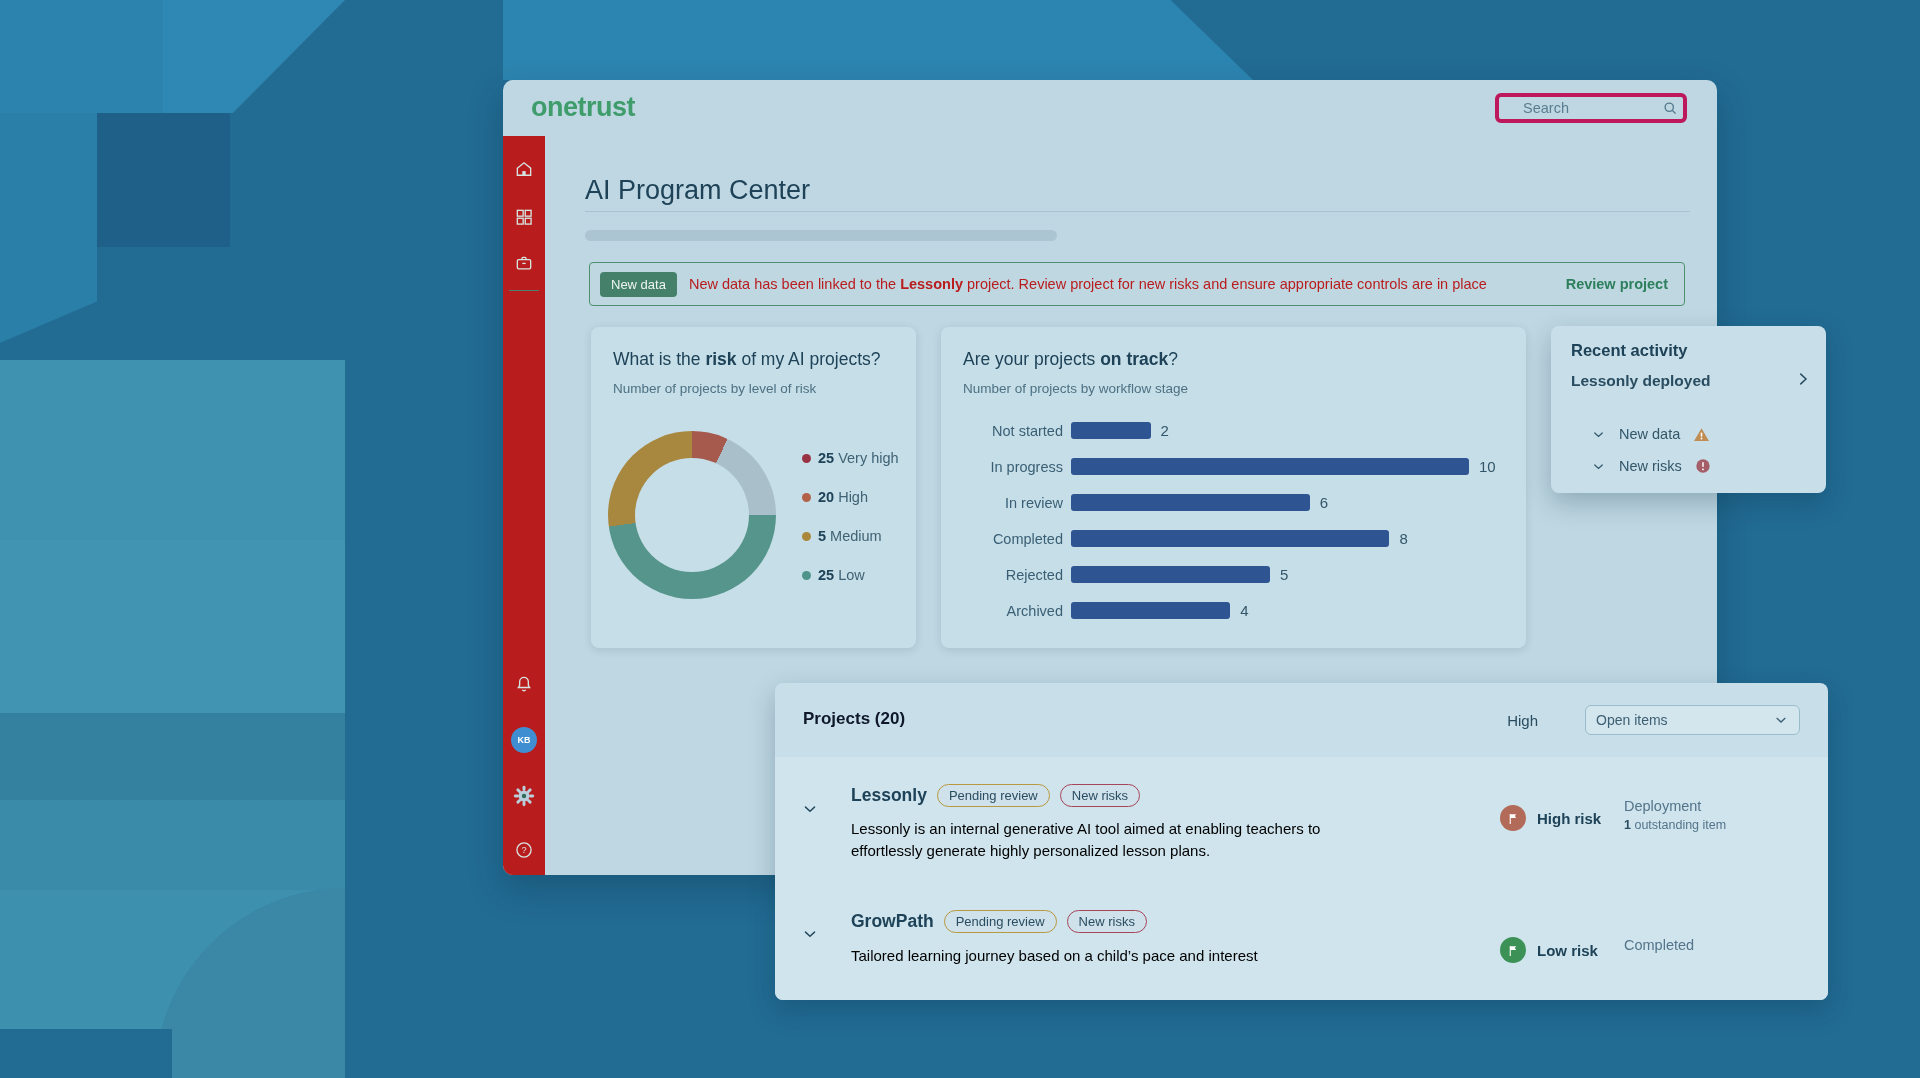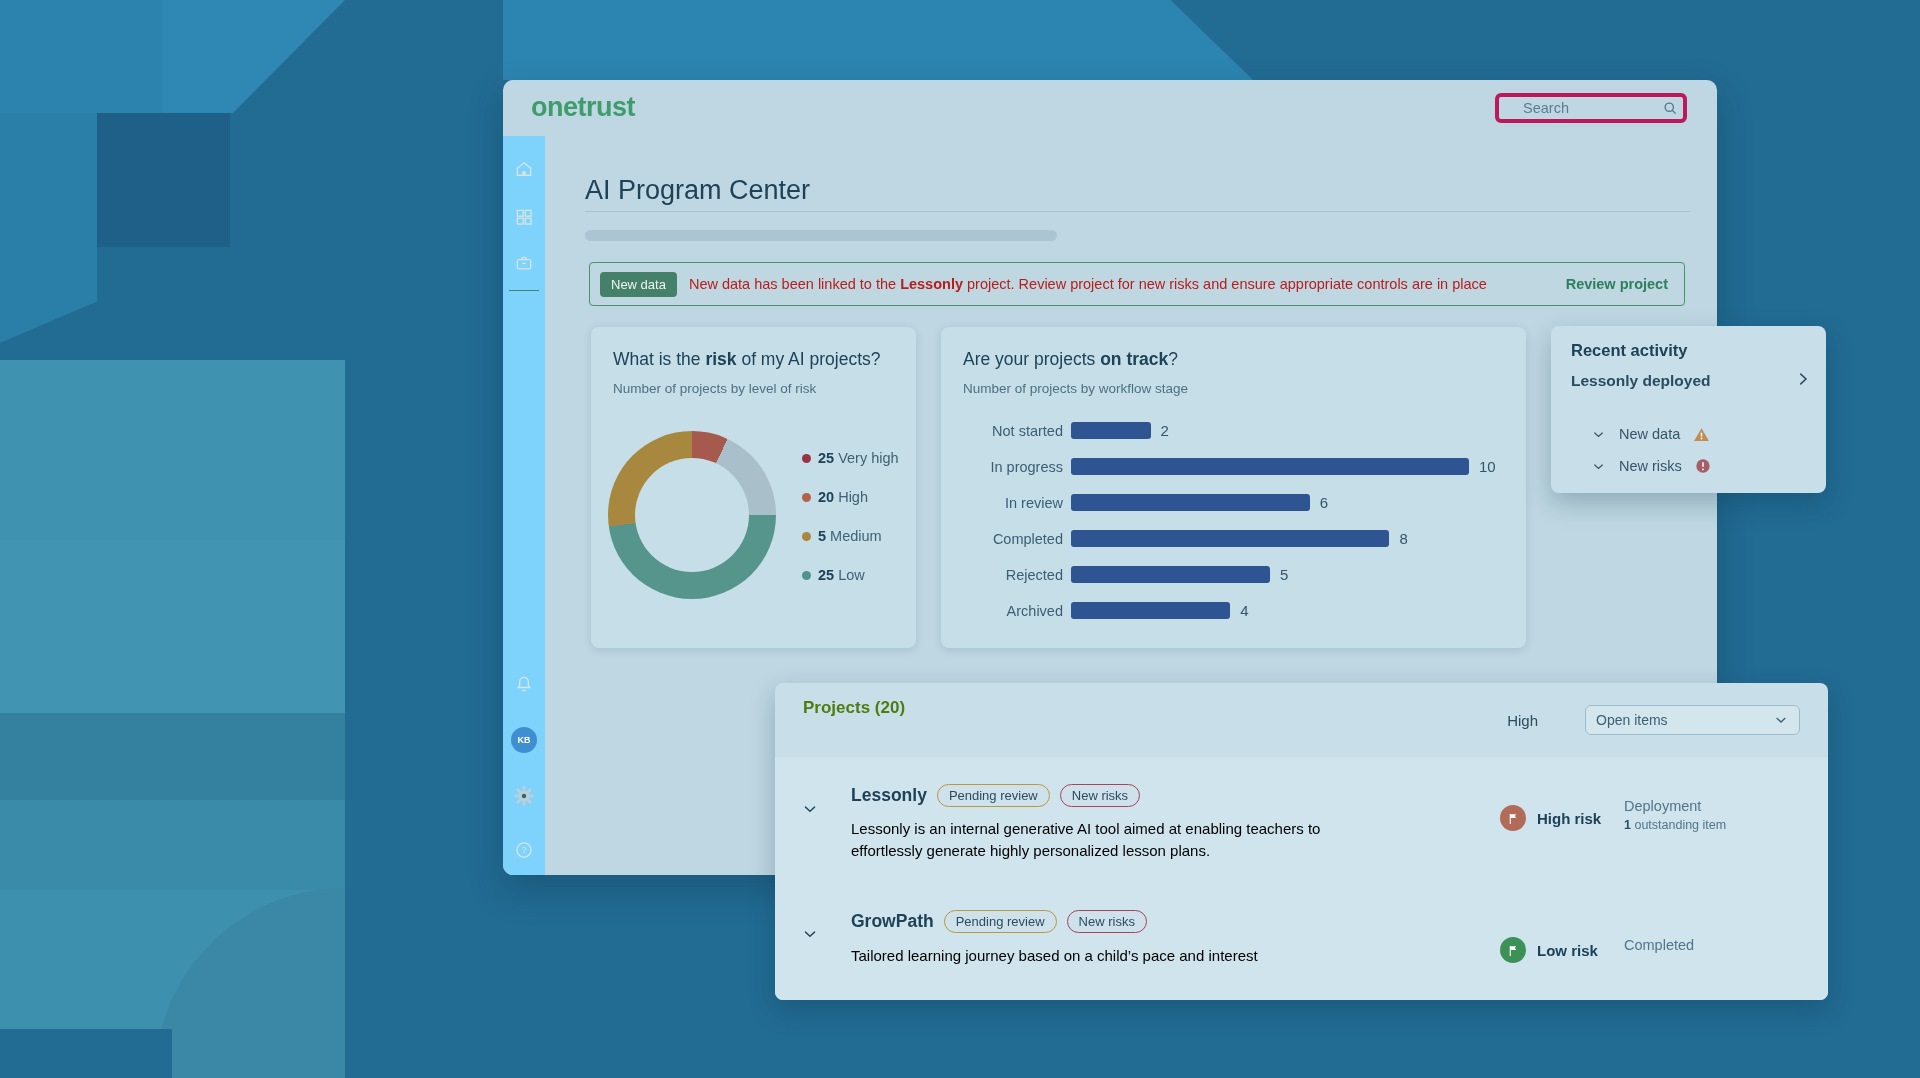--- a/index.html
+++ b/index.html
@@ -36,21 +36,21 @@
   .logo { position:absolute; left:28px; top:12px; font-size:27px; font-weight:600;
           letter-spacing:-.5px; color:#3f9c6b; }
   .search-box { position:absolute; right:30px; top:13px; width:192px; height:30px; }
   .search-box input { width:100%; height:100%; border:4px solid #be185d; border-radius:6px;
           background:transparent; padding:0 34px 0 24px; font-size:14.5px;
           font-family:"Liberation Sans",sans-serif; color:#35596e; }
   .search-box input::placeholder { color:#5a7d91; }
   .search-ico { position:absolute; right:8px; top:6px; }
 
   
-  .sidebar { position:absolute; left:0; top:56px; width:42px; height:739px; background:#7dd3fc; }
+  .sidebar { position:absolute; left:0; top:56px; width:42px; height:739px; background:#b91c1c; }
   .side-ico { position:absolute; left:11px; width:20px; height:20px; cursor:pointer; }
   .side-div { position:absolute; left:6px; right:6px; top:154px; height:1px; background:#4b8173; }
   .avatar { position:absolute; left:8px; width:26px; height:26px; border-radius:50%;
             background:#3f8ed2; color:#fff; font-size:9px; font-weight:700;
             display:flex; align-items:center; justify-content:center; }
 
   
   .page-title { position:absolute; left:82px; top:95px; font-size:27px; color:#1e4257;text-align:right; }
   .title-div { position:absolute; left:82px; top:131px; width:1105px; height:1px; background:#a7c3d2; }
   .skeleton { position:absolute; left:82px; top:150px; width:472px; height:11px;
@@ -93,21 +93,21 @@
            box-shadow:0 10px 26px rgba(8,42,62,.25); }
   #recent { left:1551px; top:326px; width:275px; height:167px; }
   .recent-title { position:absolute; left:20px; top:15px; font-size:16.5px; font-weight:700; color:#1e4257; }
   .recent-event { position:absolute; left:20px; top:46px; font-size:15.5px; font-weight:600; color:#2a4c60; }
   .recent-chev { position:absolute; right:14px; top:44px; cursor:pointer; }
   .recent-item { position:absolute; left:40px; height:24px; display:flex; align-items:center;
                  gap:13px; font-size:14.5px; color:#33566a; }
 
   #projects { left:775px; top:683px; width:1053px; height:317px; }
   .proj-header { position:absolute; left:0; top:0; width:100%; height:74px; }
-  .proj-title { position:absolute; left:28px; top:15px; font-size:17px; font-weight:700; color:#4d7c0f; }
+  .proj-title { position:absolute; left:28px; top:26px; font-size:17px; font-weight:700; color:#0f172a; }
   .sort-label { position:absolute; right:290px; top:29px; font-size:15px; color:#2a4c60; }
   .sort-select { position:absolute; right:28px; top:22px; width:215px; height:30px;
                  background:#d3e5ed; border:1px solid #9cbccb; border-radius:6px;
                  display:flex; align-items:center; padding:0 10px; font-size:14px;
                  color:#3c5f73; cursor:pointer; }
   .sort-select svg { margin-left:auto; }
   .proj-divider { position:absolute; left:0; width:100%; height:1px; background:#b2cdd9; }
   .proj-row { position:absolute; left:0; width:100%; background:#cfe4ed; cursor:pointer; }
   .proj-row.last { border-radius:0 0 8px 8px; }
   .row-chev { position:absolute; left:26px; }

